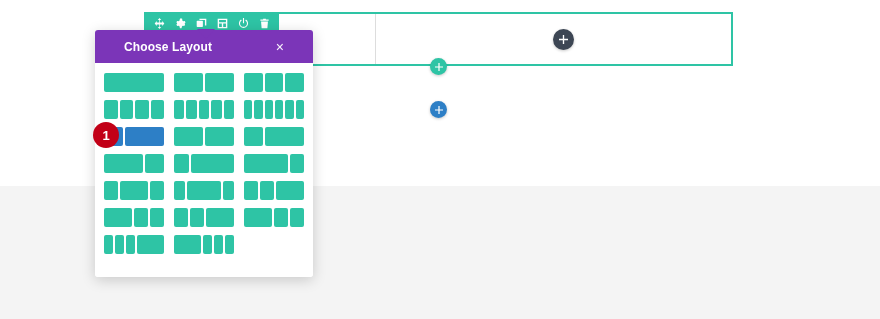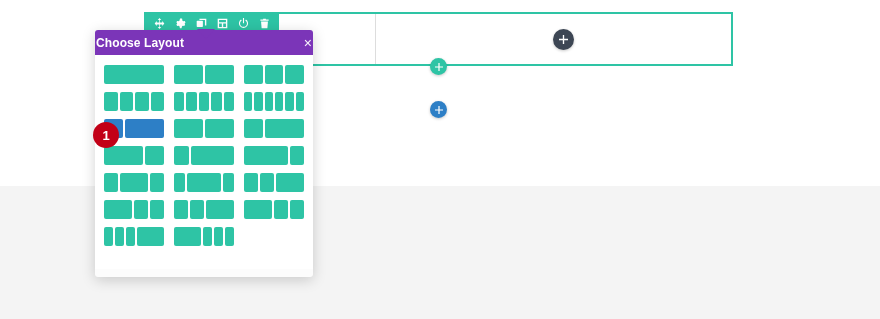--- a/index.html
+++ b/index.html
@@ -69,23 +69,23 @@
   
   .layout-modal {
     position: absolute; left: 95px; top: 30px; width: 218px; height: 247px;
     background: #fcfcfc;
     border-radius: 3px;
     box-shadow: 0 3px 14px rgba(0,0,0,0.18);
     z-index: 40;
     overflow: hidden;
   }
   .modal-header {
-    height: 25px; background: #7b35b8;
+    height: 33px; background: #7b35b8;
     display: flex; align-items: center; justify-content: space-between;
-    padding: 0 1px;
+    padding: 0 29px;
   }
   .modal-title {
     color: #ffffff; font-size: 12px; font-weight: bold; letter-spacing: 0.1px;
   }
   .modal-close {
     color: #ffffff; font-size: 14px; line-height: 1; cursor: pointer;
     font-family: "Liberation Sans", sans-serif; opacity: 0.95;
   }
 
   .modal-body {

